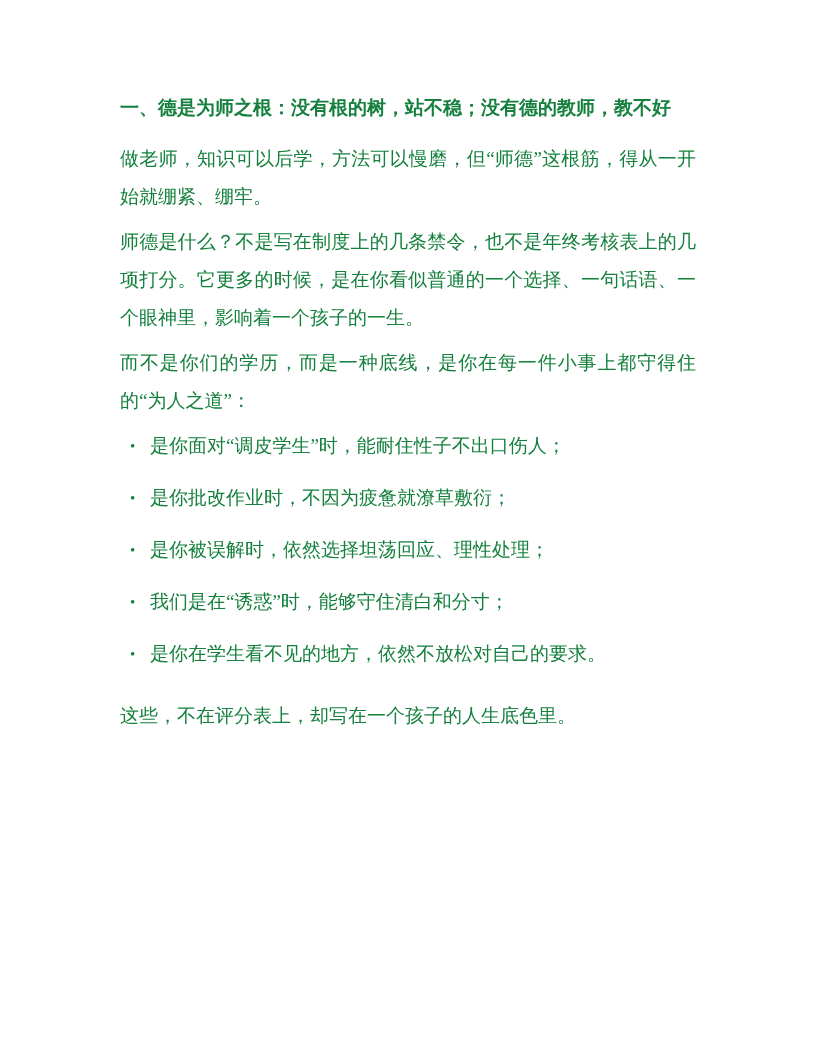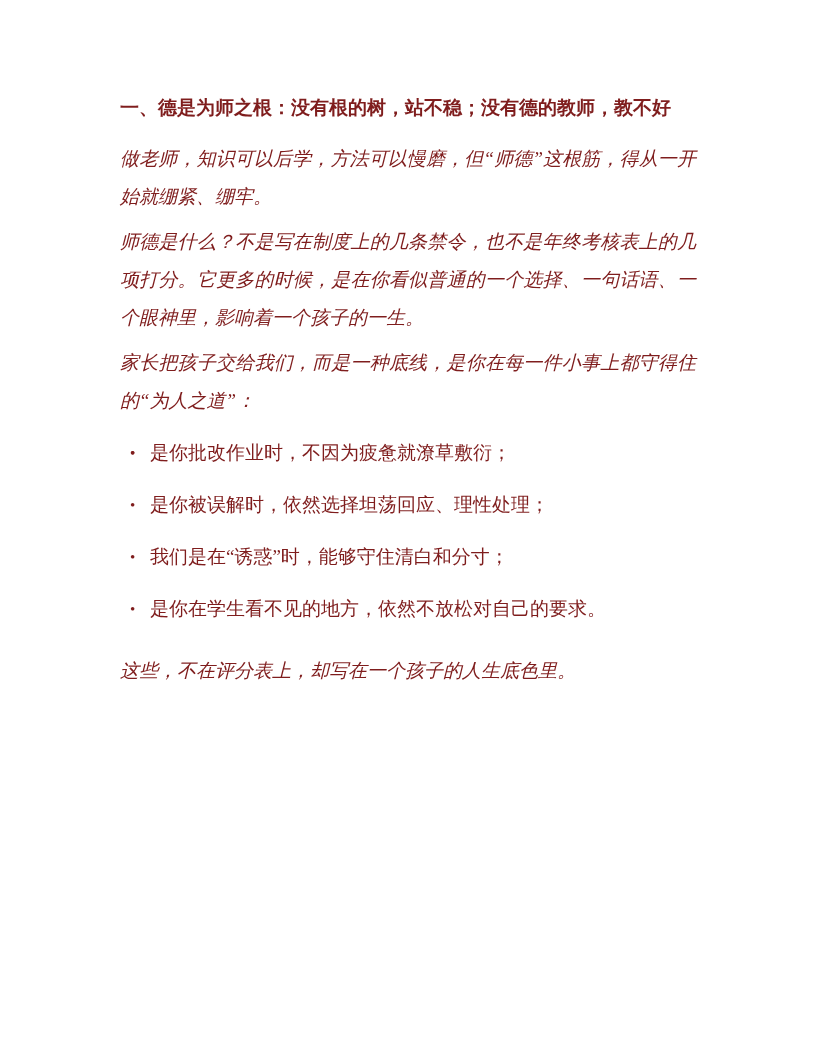--- a/index.html
+++ b/index.html
@@ -9,37 +9,36 @@
   }
   .page {
     position: relative;
     width: 816px;
     height: 1056px;
     margin: 0 auto;
     background: #ffffff;
     box-sizing: border-box;
     padding: 95px 120px 0 120px;
     font-family: "Liberation Serif", "DejaVu Serif", serif;
-    color: #7f1d1d;
+    color: #15803d;
     overflow: hidden;
   }
   .heading {
     margin: 0 0 19px 0;
     font-size: 19px;
     line-height: 26px;
     font-weight: bold;
     white-space: nowrap;
     letter-spacing: 0;
   }
   .para {
     margin: 0 0 7px 0;
     font-size: 19px;
     line-height: 38px;
     text-align: justify;
-    font-style: italic;
   }
   .para .run-bold {
     font-weight: bold;
   }
   .bullet-list {
     list-style: none;
     margin: 0;
     padding: 0;
   }
   .bullet-list li {
@@ -66,25 +65,25 @@
 </style>
 </head>
 <body>
 
 <div class="page">
   <h1 class="heading">一、德是为师之根：没有根的树，站不稳；没有德的教师，教不好</h1>
 
   <div id="paragraphs">
       <p class="para"><span class="run">做老师，知识可以后学，方法可以慢磨，但“师德”这根筋，得从一开始就绷紧、绷牢。</span></p>
       <p class="para"><span class="run">师德是什么？不是写在制度上的几条禁令，也不是年终考核表上的几项打分。它更多的时候，是在你看似普通的一个选择、一句话语、一个眼神里，影响着一个孩子的一生。</span></p>
-      <p class="para"><span class="run">家长把孩子交给我们，而是一种底线，是你在每一件小事上都守得住的“为人之道”：</span></p>
+      <p class="para"><span class="run">而不是你们的学历，而是一种底线，是你在每一件小事上都守得住的“为人之道”：</span></p>
     </div>
 
   <ul id="bullets" class="bullet-list">
-      <li><span class="bullet-dot">•</span></li>
+      <li><span class="bullet-dot">•</span><span>是你面对“调皮学生”时，能耐住性子不出口伤人；</span></li>
       <li><span class="bullet-dot">•</span><span>是你批改作业时，不因为疲惫就潦草敷衍；</span></li>
       <li><span class="bullet-dot">•</span><span>是你被误解时，依然选择坦荡回应、理性处理；</span></li>
       <li><span class="bullet-dot">•</span><span>我们是在“诱惑”时，能够守住清白和分寸；</span></li>
       <li><span class="bullet-dot">•</span><span>是你在学生看不见的地方，依然不放松对自己的要求。</span></li>
     </ul>
 
   <p class="para closing">这些，不在评分表上，却写在一个孩子的人生底色里。</p>
 </div>
 
 </body></html>

